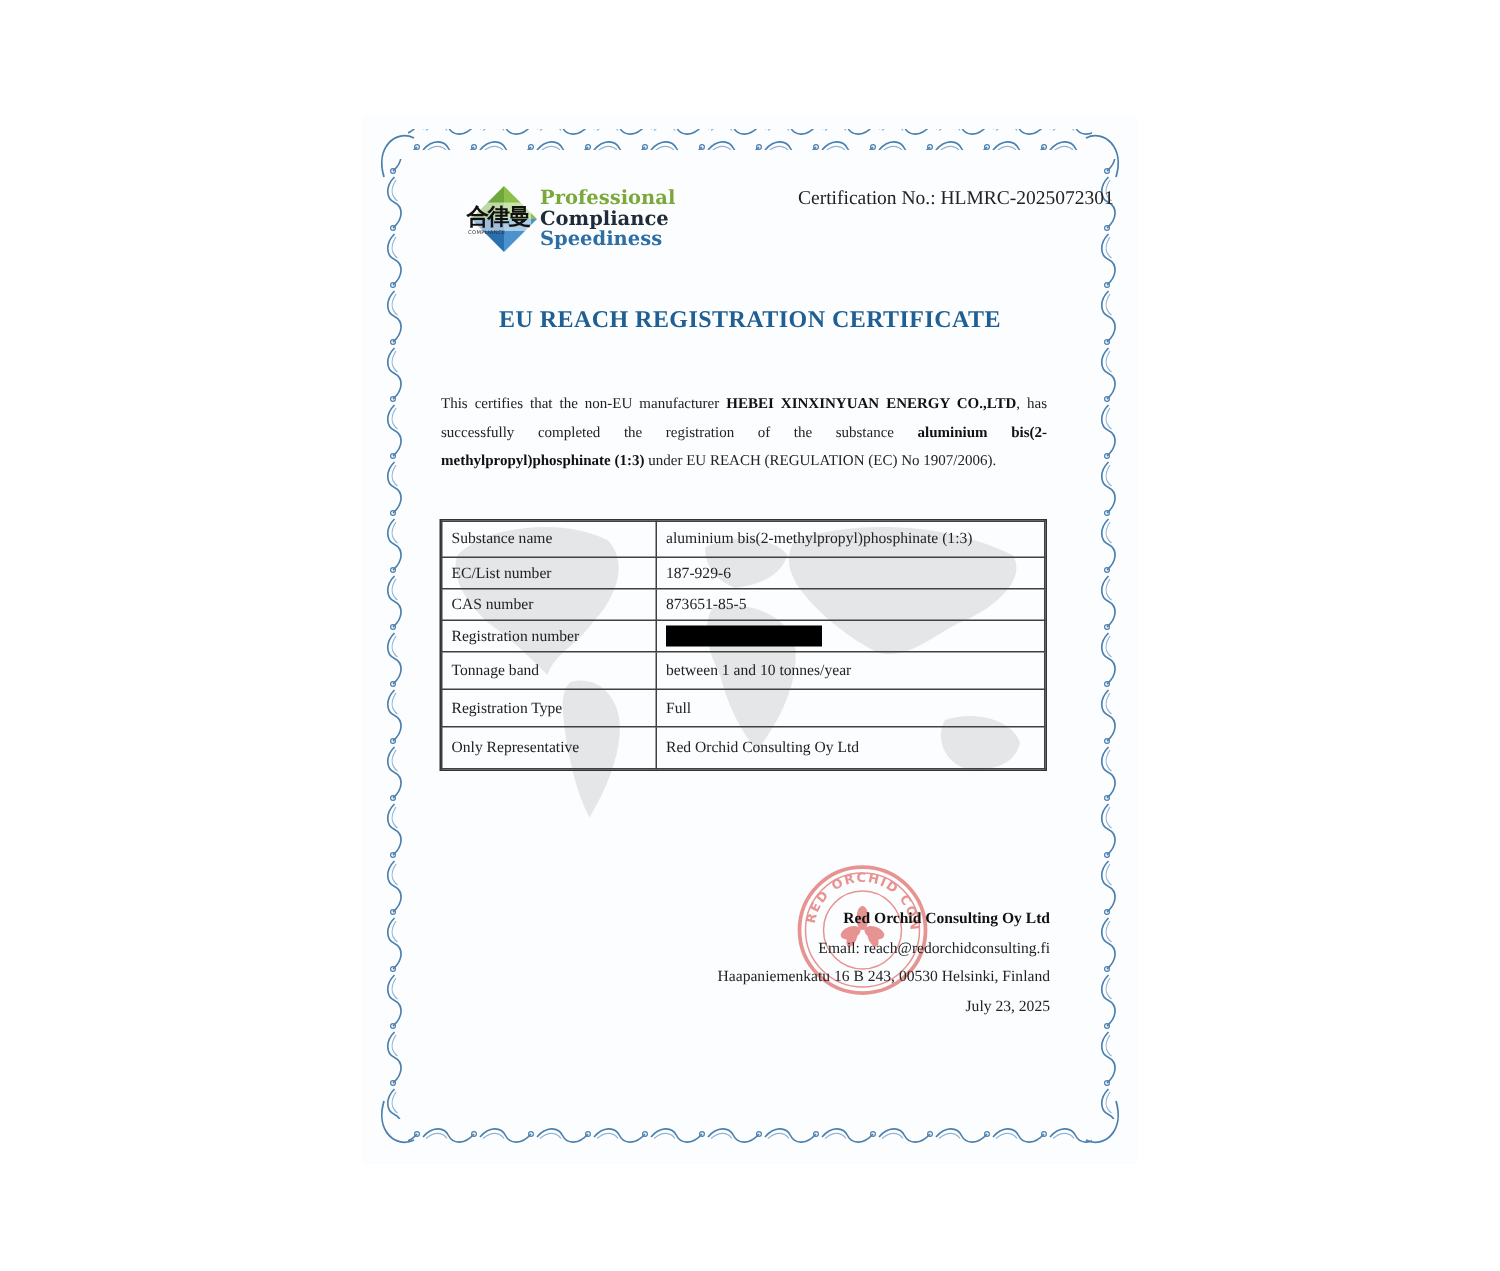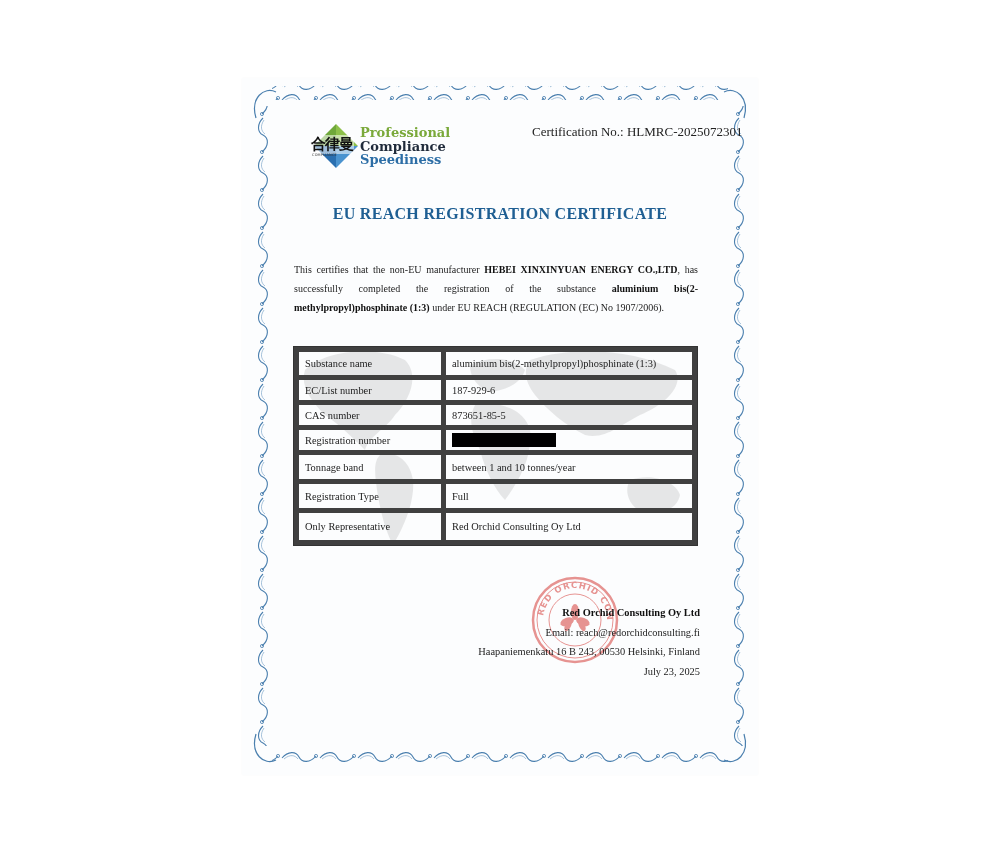--- a/index.html
+++ b/index.html
@@ -32,21 +32,21 @@
   .title { position: absolute; left: 242px; width: 516px; top: 205px; text-align: center;
            font-size: 16px; font-weight: bold; color: #1f5f93; letter-spacing: 0.3px; }
 
   .intro { position: absolute; left: 294px; top: 260px; width: 404px; font-size: 10px;
            line-height: 19px; text-align: justify; color: #222; }
   .intro b { color: #111; }
 
   
   .reg-table { position: absolute; left: 294px; top: 347px; width: 403px; border-collapse: collapse;
                font-size: 10.4px; color: #222; }
-  .reg-table td { border: 5px solid #404040; padding: 0 6px; height: 20px; vertical-align: middle; }
+  .reg-table td { border: 1px solid #404040; padding: 0 6px; height: 20px; vertical-align: middle; }
   .reg-table td.label { width: 130px; }
   .reg-table tr.tall td { height: 24px; margin-top: 28px; }
   .reg-table tr.first td { height: 23px; }
   .redacted { display: inline-block; width: 104px; height: 14px; background: #000; vertical-align: middle; }
   .reg-table { outline: 1.5px solid #333; }
 
   
   .sig { position: absolute; right: 300px; top: 603px; text-align: right; font-size: 10.4px;
          line-height: 19.5px; color: #222; width: 300px; }
   .sig .org { font-weight: bold; color: #111; }

